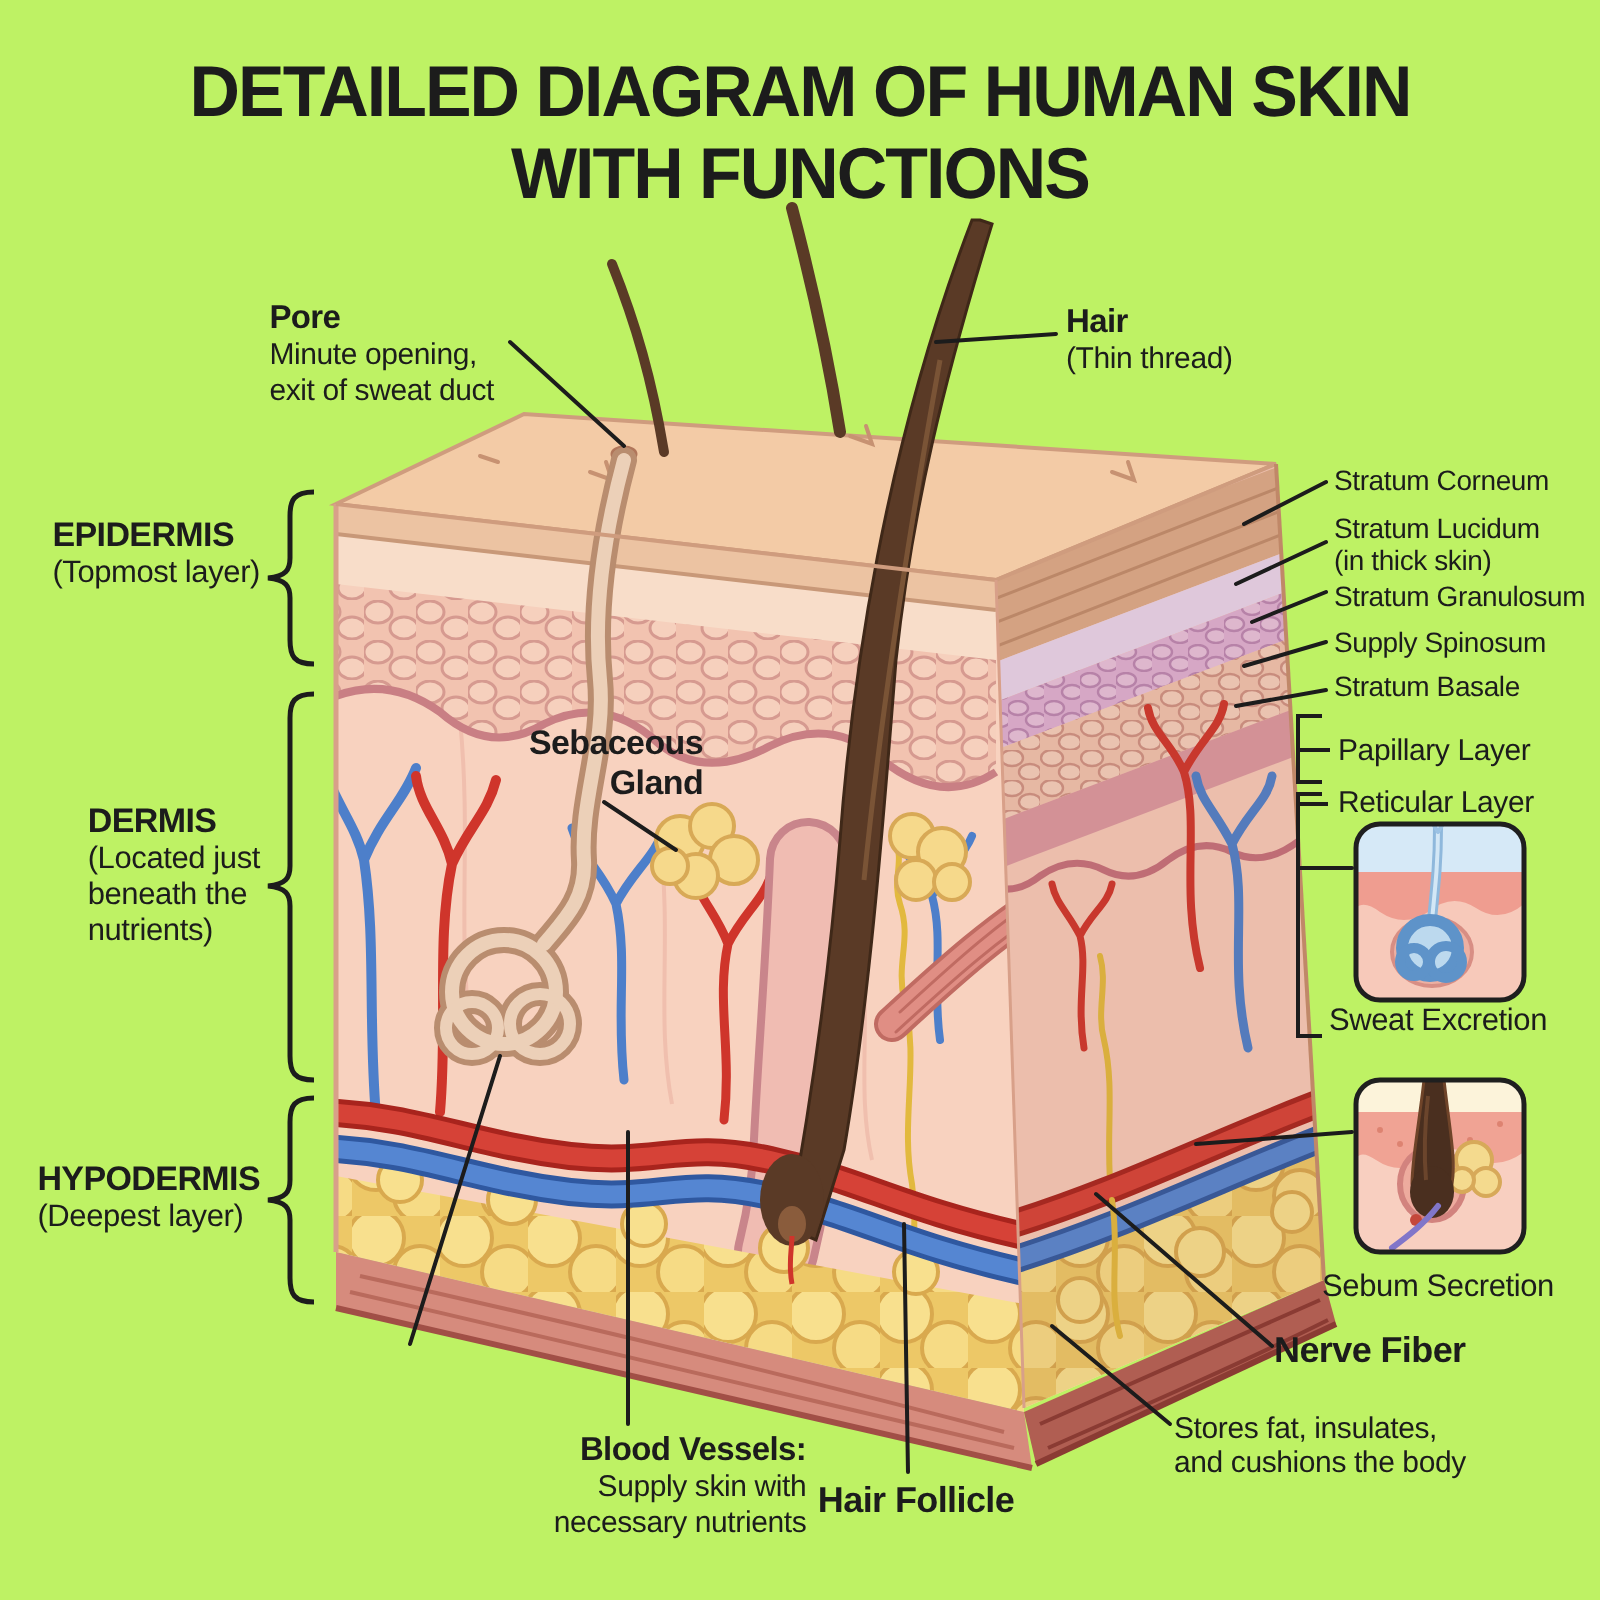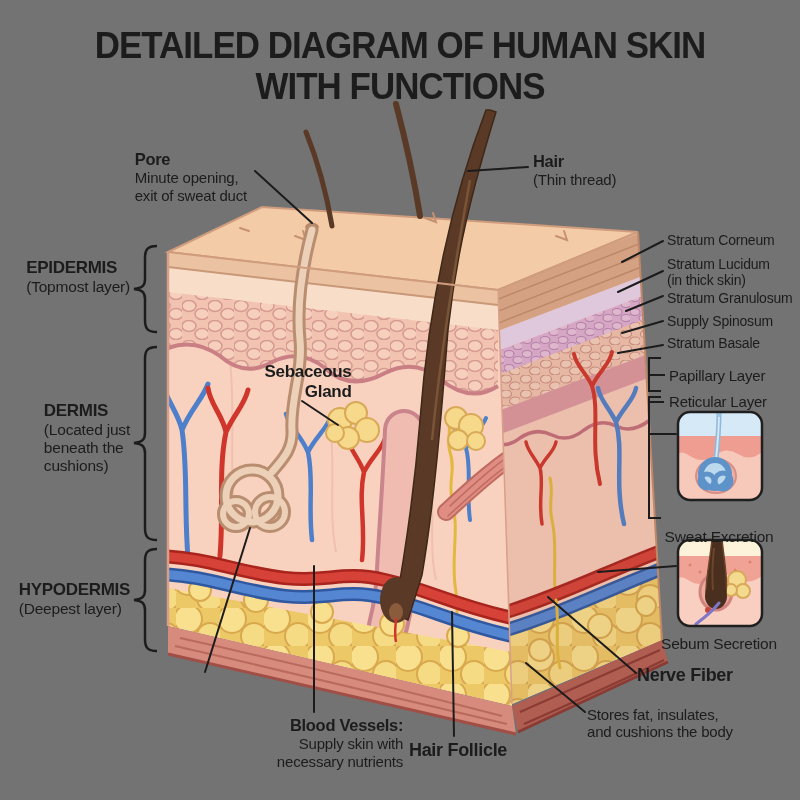--- a/index.html
+++ b/index.html
@@ -1,16 +1,16 @@
 <!DOCTYPE html>
 <html><head>
 <meta charset="utf-8">
 <style>
   html,body{margin:0;padding:0;background:#dfe4e9;}
-  .canvas{position:relative;width:800px;height:800px;background:#737373;overflow:hidden;
+  .canvas{position:relative;width:800px;height:800px;background:#bef264;overflow:hidden;
           font-family:"Liberation Sans",sans-serif;color:#1c1c1c;}
   svg{position:absolute;left:0;top:0;}
   .lbl{position:absolute;line-height:1.16;white-space:nowrap;}
   .ar{text-align:left;}
   .ac{text-align:right;transform:translateX(-50%);}
   .b{font-weight:700;}
   .s14{font-size:14px;letter-spacing:-0.2px;}
   .s15{font-size:15px;letter-spacing:-0.2px;}
   .s16{font-size:15.5px;letter-spacing:-0.2px;}
   .s17{font-size:17px;letter-spacing:-0.3px;}
@@ -300,21 +300,21 @@
 
 <div class="lbl ar" style="top:258px;right:670px">
   <div class="b s17">EPIDERMIS</div>
   <div class="s16">(Topmost layer)</div>
 </div>
 
 <div class="lbl ar" style="top:401px;right:670px">
   <div class="b s17">DERMIS</div>
   <div class="s16">(Located just</div>
   <div class="s16">beneath the</div>
-  <div class="s16">cushions)</div>
+  <div class="s16">nutrients)</div>
 </div>
 
 <div class="lbl ar" style="top:580px;right:670px">
   <div class="b s17">HYPODERMIS</div>
   <div class="s16">(Deepest layer)</div>
 </div>
 
 <div class="lbl ac b s17" style="top:362px;left:308px">
   <div>Sebaceous</div>
   <div>Gland</div>
@@ -337,21 +337,21 @@
   <div>Stratum Basale</div>
 </div>
 
 <div class="lbl s15" style="top:367px;left:669px">
   <span>Papillary Layer</span>
 </div>
 <div class="lbl s15" style="top:393px;left:669px">
   <span>Reticular Layer</span>
 </div>
 
-<div class="lbl ac s16" style="top:528px;left:719px">
+<div class="lbl ac s16" style="top:502px;left:719px">
   <span>Sweat Excretion</span>
 </div>
 <div class="lbl ac s16" style="top:635px;left:719px">
   <span>Sebum Secretion</span>
 </div>
 
 
 <div class="lbl ac" style="top:716px;left:340px">
   <div class="b s18">Blood Vessels:</div>
   <div class="s15">Supply skin with</div>

